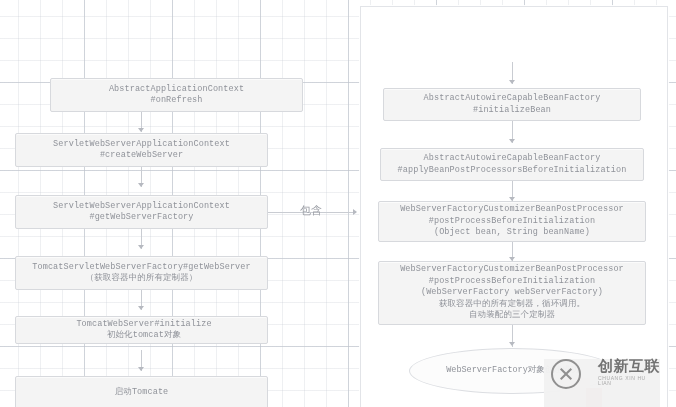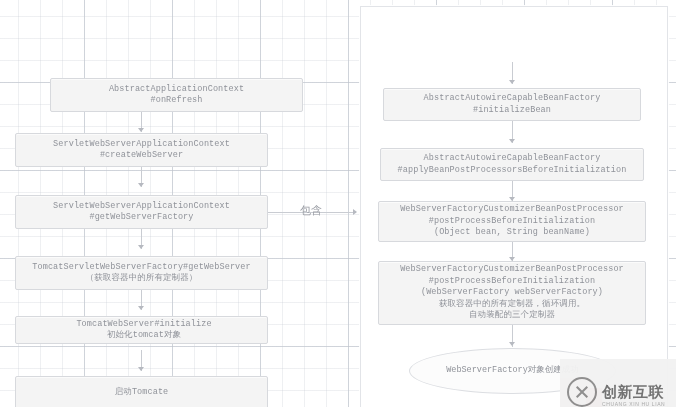--- a/index.html
+++ b/index.html
@@ -98,26 +98,26 @@
     font-size:11px;
     line-height:10px;
     background:transparent;
     white-space:nowrap;
     font-family:"Liberation Sans",sans-serif;
   }
 
   
   .watermark{
     position:absolute;
-    right:0;bottom:0;
+    right:16px;bottom:0;
     width:116px;height:48px;
     background:#f2f2f2;
     display:flex;
-    align-items:flex-end;
-    gap:5px;
+    align-items:flex-start;
+    gap:17px;
     padding-left:7px;
     box-sizing:border-box;
     opacity:.96;
   }
   .wm-logo{
     width:26px;height:26px;
     border:2px solid #8c8c8c;
     border-radius:50%;
     position:relative;
     flex:0 0 auto;

